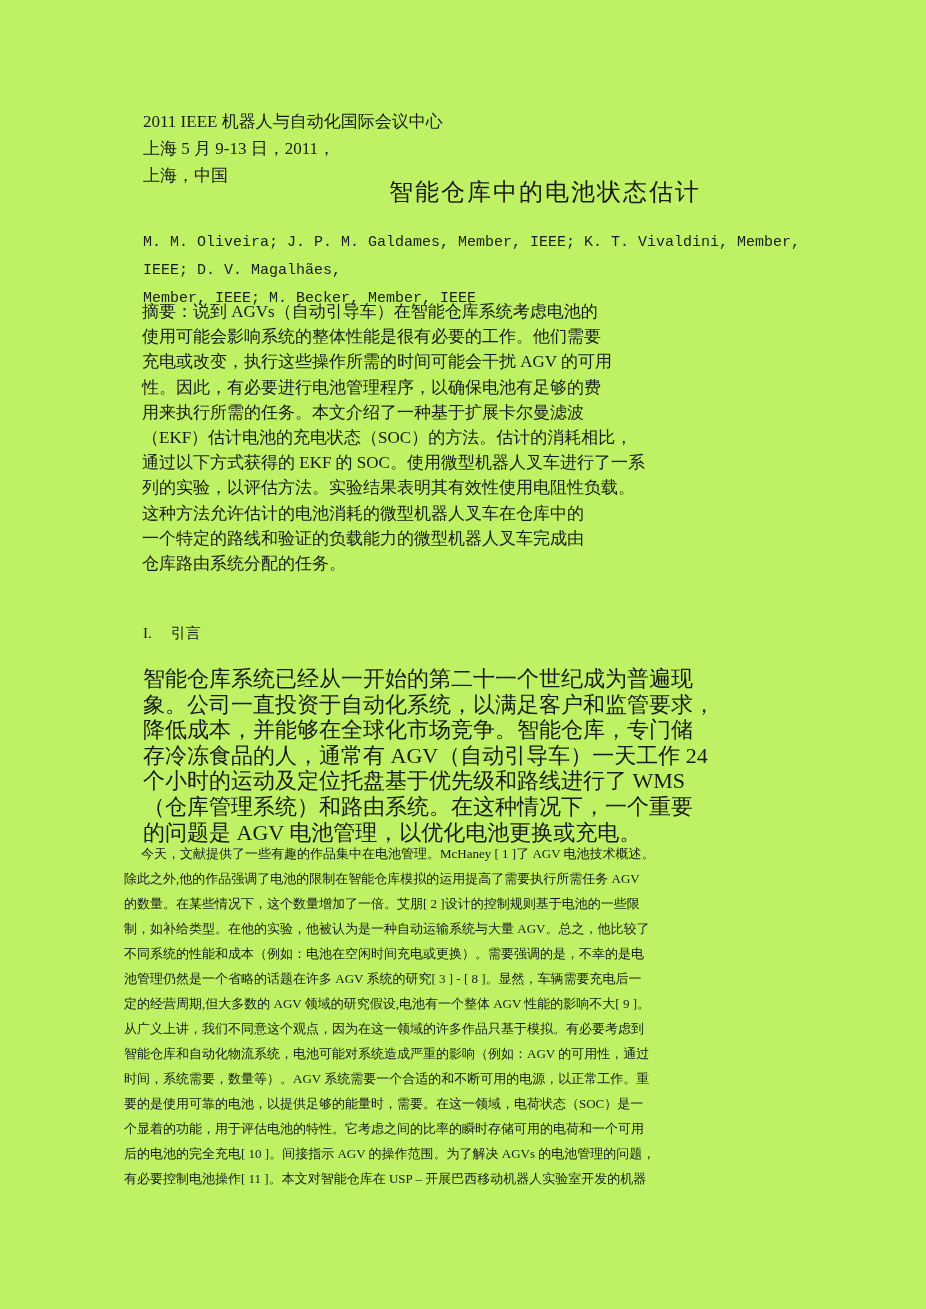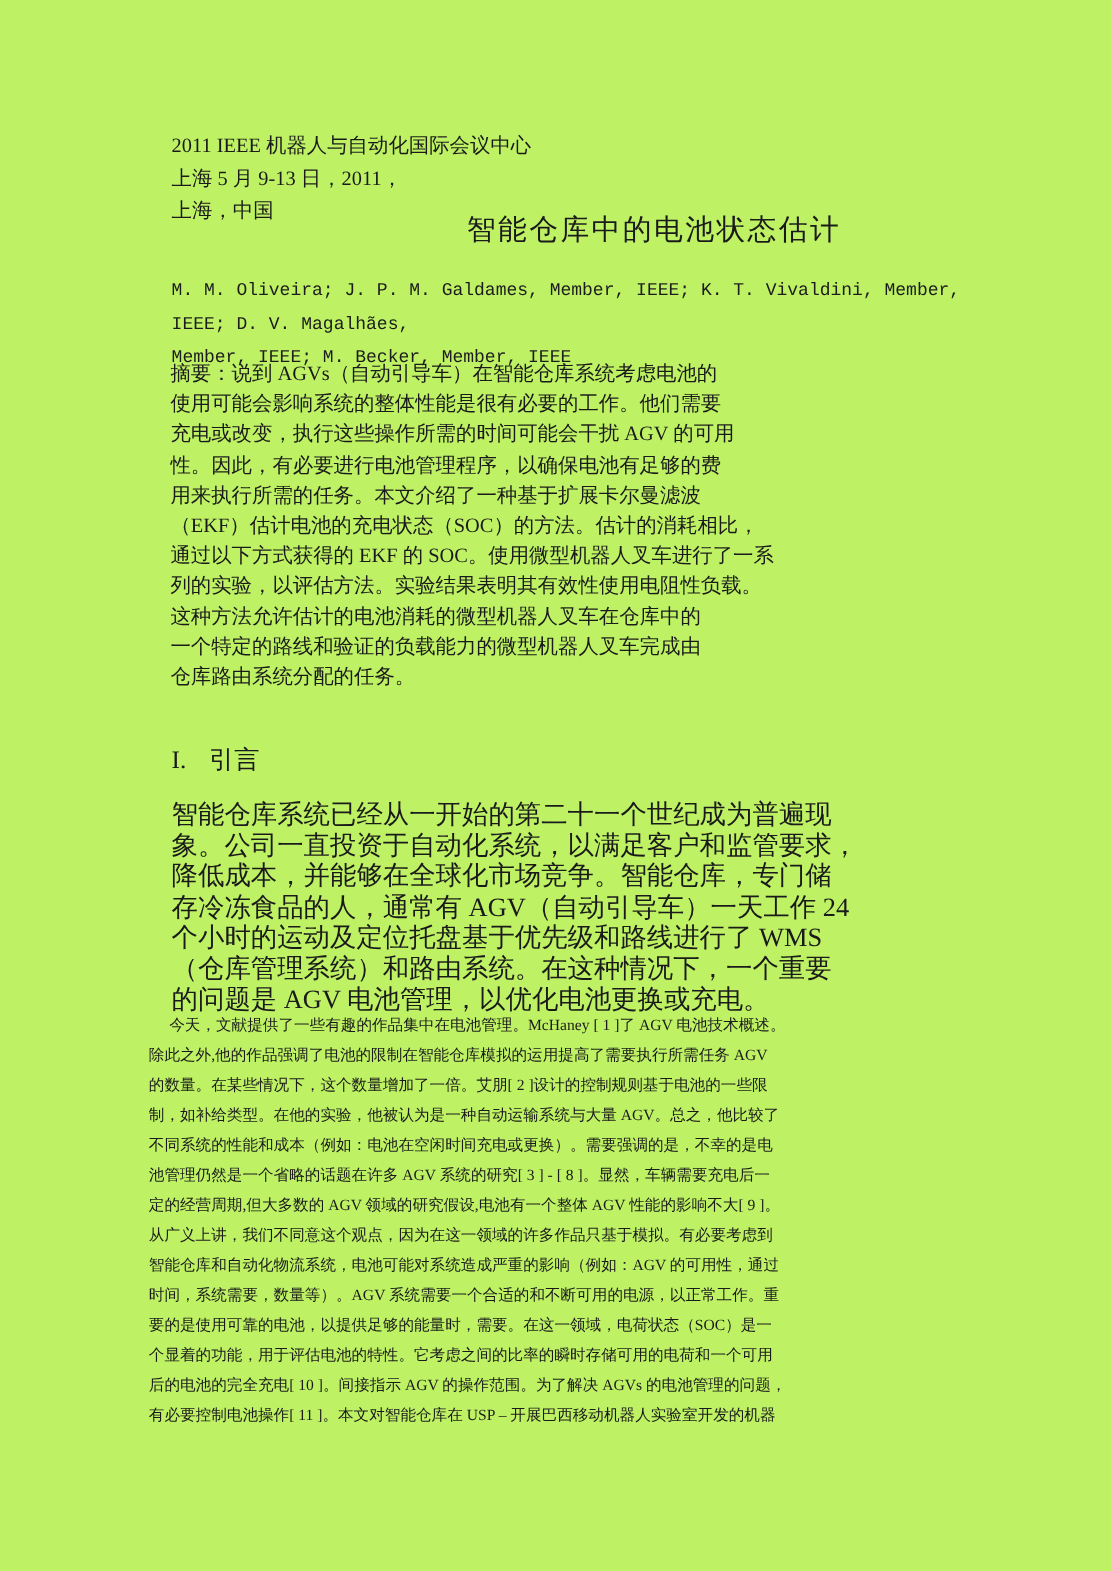--- a/index.html
+++ b/index.html
@@ -48,21 +48,21 @@
     left: 142px;
     top: 299px;
     width: 660px;
     font-size: 17px;
     line-height: 25.2px;
   }
   .section-heading {
     position: absolute;
     left: 143px;
     top: 620px;
-    font-size: 21px;
+    font-size: 15px;
     line-height: 27px;
   }
   .section-heading .sec-label { margin-left: 19px; }
   .intro-para {
     position: absolute;
     left: 143px;
     top: 666px;
     width: 660px;
     font-size: 22px;
     line-height: 25.6px;

